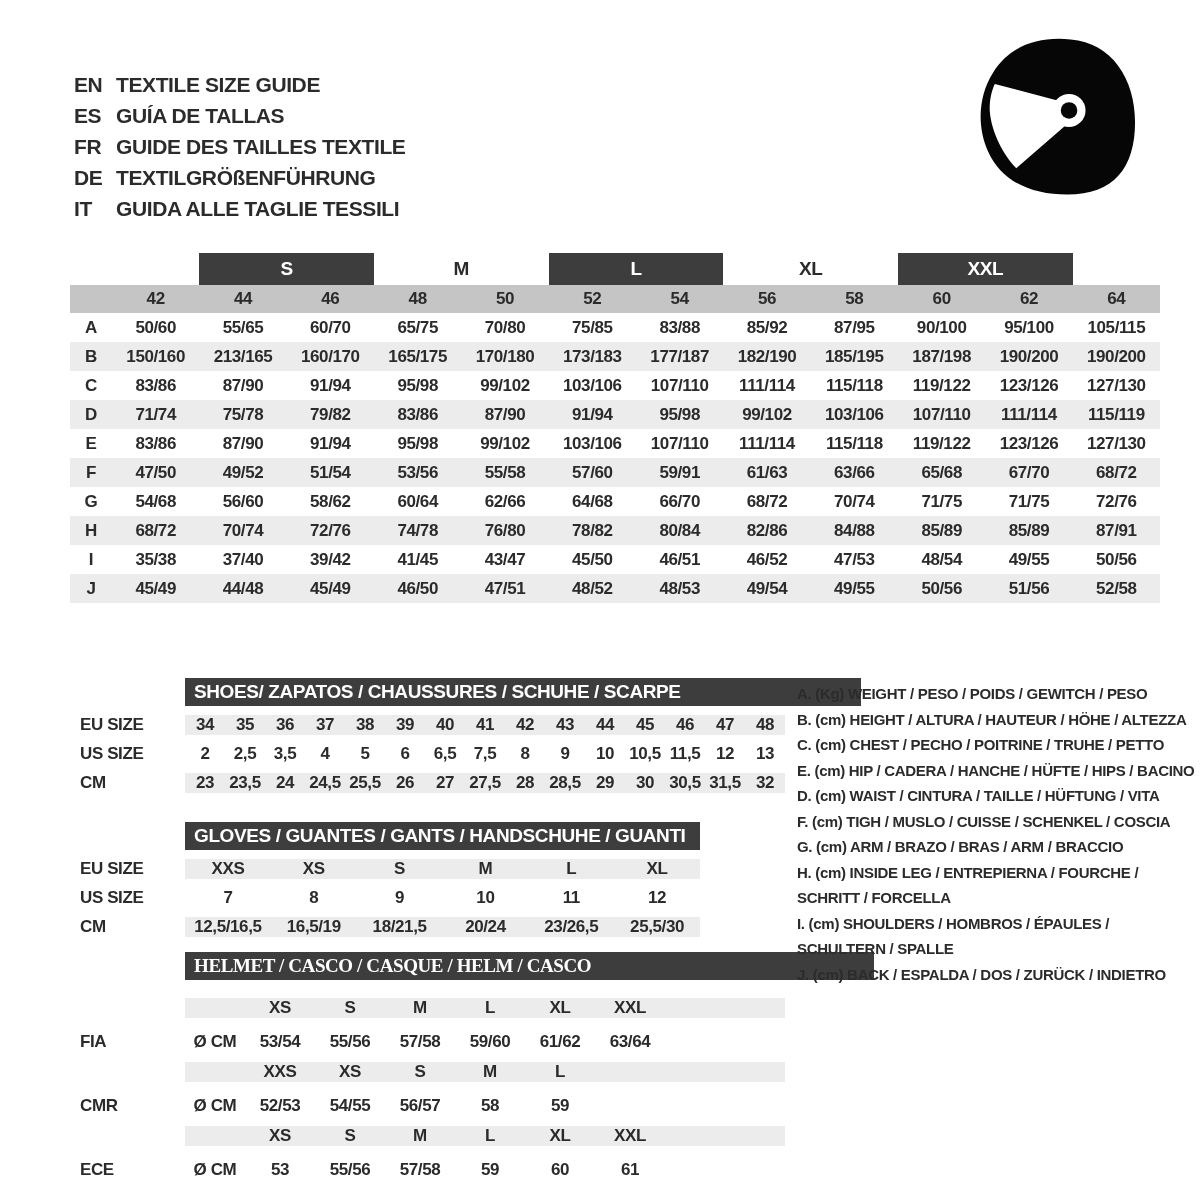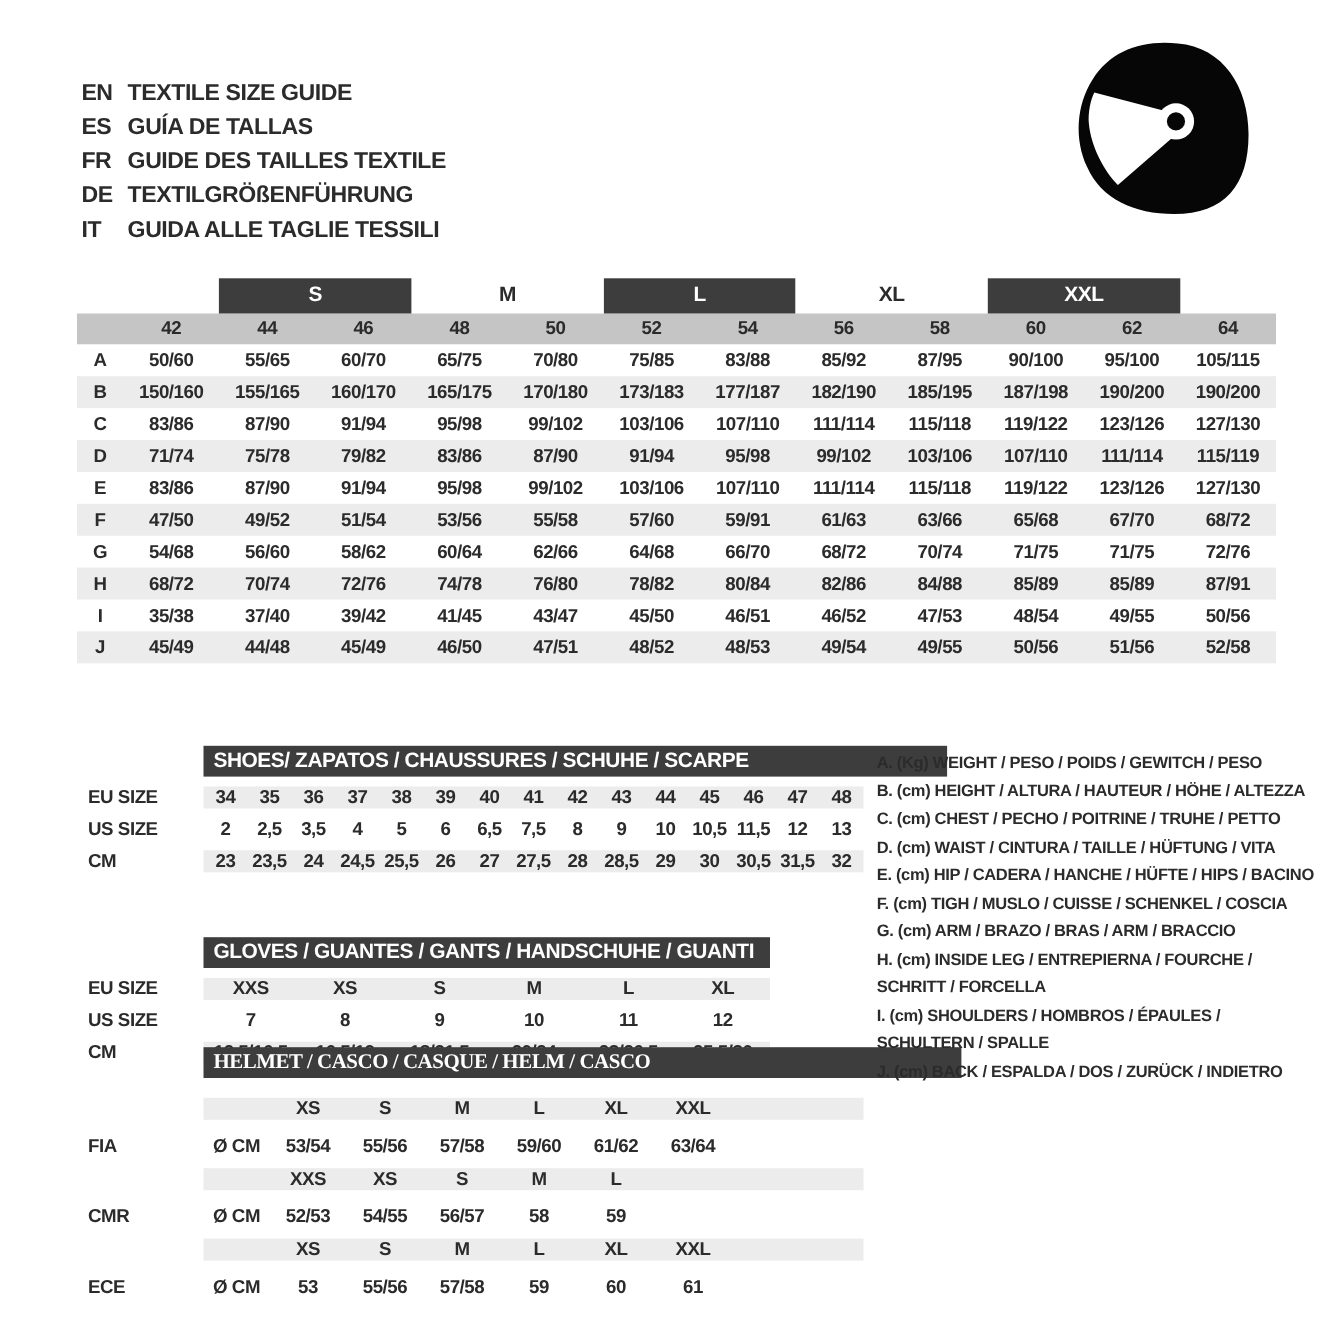--- a/index.html
+++ b/index.html
@@ -126,21 +126,21 @@
           <div class="cell">83/88</div>
           <div class="cell">85/92</div>
           <div class="cell">87/95</div>
           <div class="cell">90/100</div>
           <div class="cell">95/100</div>
           <div class="cell">105/115</div>
         </div>
         <div class="grid13 data-row row-stripe">
           <div class="row-letter">B</div>
           <div class="cell">150/160</div>
-          <div class="cell">155/165</div>
+          <div class="cell">213/165</div>
           <div class="cell">160/170</div>
           <div class="cell">165/175</div>
           <div class="cell">170/180</div>
           <div class="cell">173/183</div>
           <div class="cell">177/187</div>
           <div class="cell">182/190</div>
           <div class="cell">185/195</div>
           <div class="cell">187/198</div>
           <div class="cell">190/200</div>
           <div class="cell">190/200</div>
@@ -327,21 +327,21 @@
             <div class="cell">29</div>
             <div class="cell">30</div>
             <div class="cell">30,5</div>
             <div class="cell">31,5</div>
             <div class="cell">32</div>
           </div>
         </div>
       </div>
   </div>
 
-  <div class="subtable gloves" style="top:852px">
+  <div class="subtable gloves" style="top:822px">
     <div class="sub-bar">GLOVES / GUANTES / GANTS / HANDSCHUHE / GUANTI</div>
     <div>
         <div class="sub-row">
           <div class="sub-label">EU SIZE</div>
           <div class="sub-values shaded">
             <div class="cell">XXS</div>
             <div class="cell">XS</div>
             <div class="cell">S</div>
             <div class="cell">M</div>
             <div class="cell">L</div>
@@ -448,22 +448,22 @@
             <div class="cell">61</div>
           </div>
         </div>
       </div>
   </div>
 
   <div class="legend">
       <div class="legend-entry">A. (Kg) WEIGHT / PESO / POIDS / GEWITCH / PESO</div>
       <div class="legend-entry">B. (cm) HEIGHT / ALTURA / HAUTEUR / HÖHE / ALTEZZA</div>
       <div class="legend-entry">C. (cm) CHEST / PECHO / POITRINE / TRUHE / PETTO</div>
+      <div class="legend-entry">E. (cm) HIP / CADERA / HANCHE / HÜFTE / HIPS / BACINO</div>
       <div class="legend-entry">D. (cm) WAIST / CINTURA / TAILLE / HÜFTUNG / VITA</div>
-      <div class="legend-entry">E. (cm) HIP / CADERA / HANCHE / HÜFTE / HIPS / BACINO</div>
       <div class="legend-entry">F. (cm) TIGH / MUSLO / CUISSE / SCHENKEL / COSCIA</div>
       <div class="legend-entry">G. (cm) ARM / BRAZO / BRAS / ARM / BRACCIO</div>
       <div class="legend-entry">H. (cm) INSIDE LEG / ENTREPIERNA / FOURCHE / SCHRITT / FORCELLA</div>
       <div class="legend-entry">I. (cm) SHOULDERS / HOMBROS / ÉPAULES / SCHULTERN / SPALLE</div>
       <div class="legend-entry">J. (cm) BACK / ESPALDA / DOS / ZURÜCK / INDIETRO</div>
     </div>
 
 </div>
 
 </body></html>

